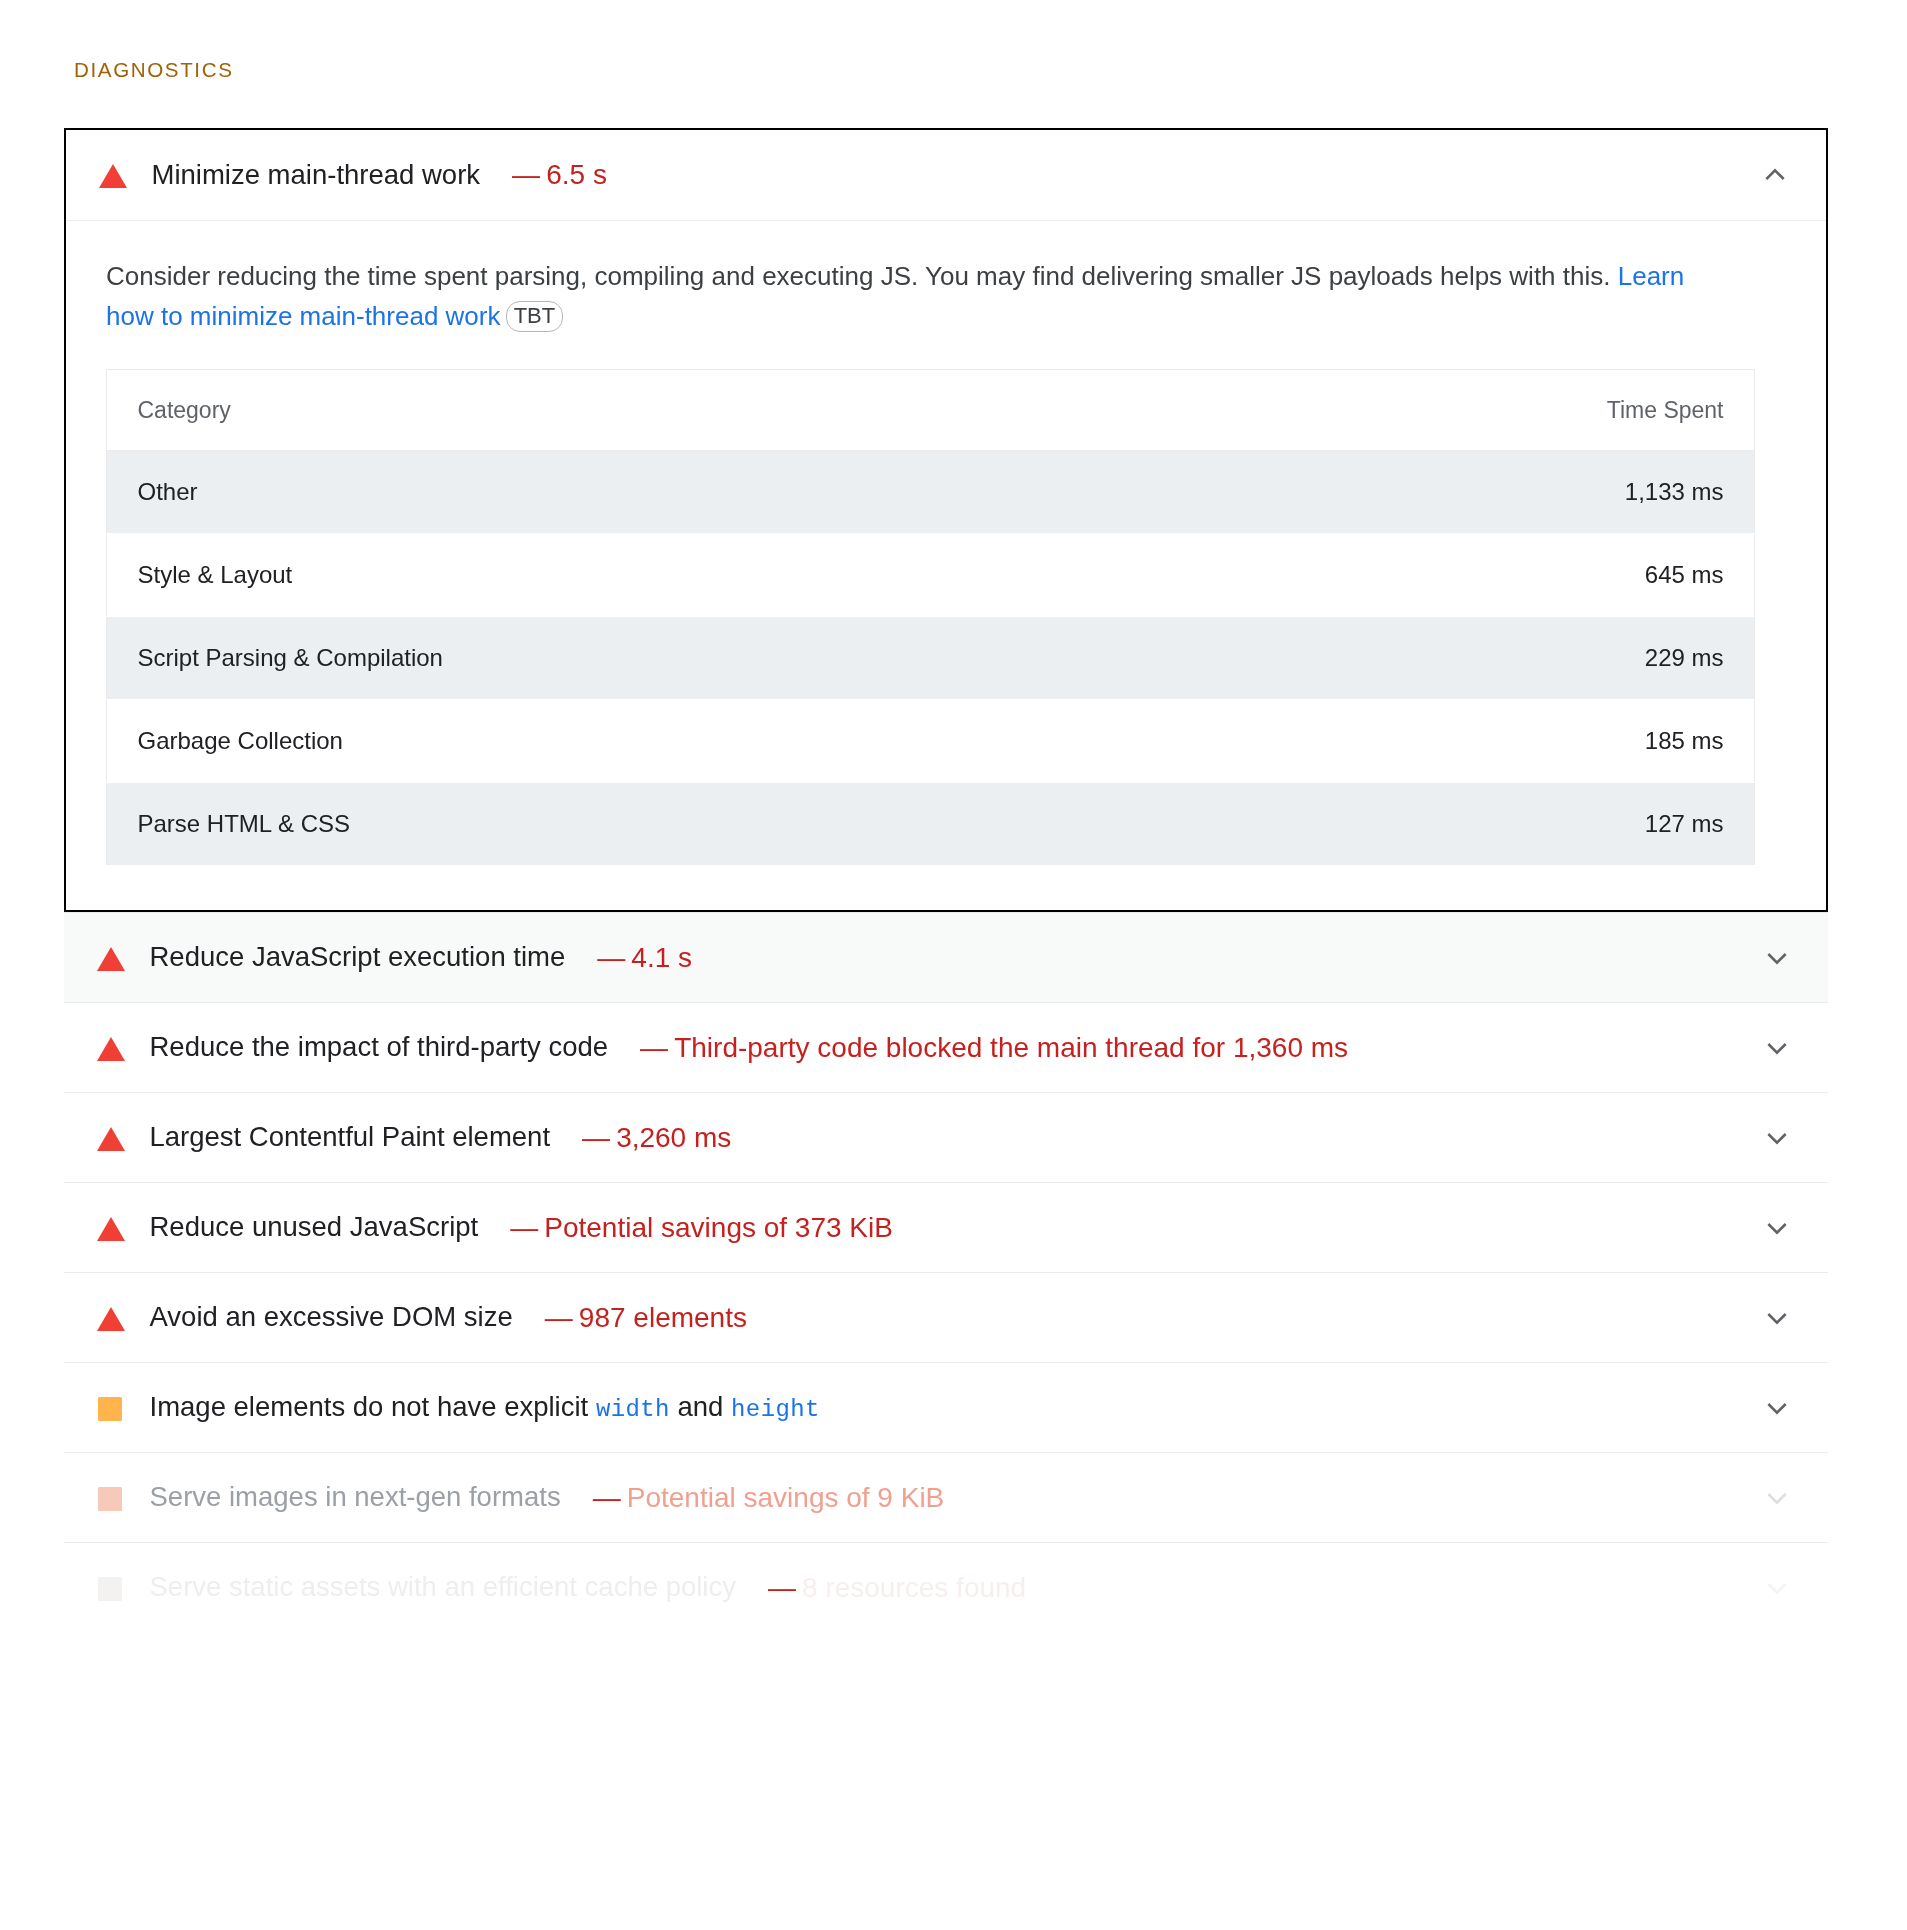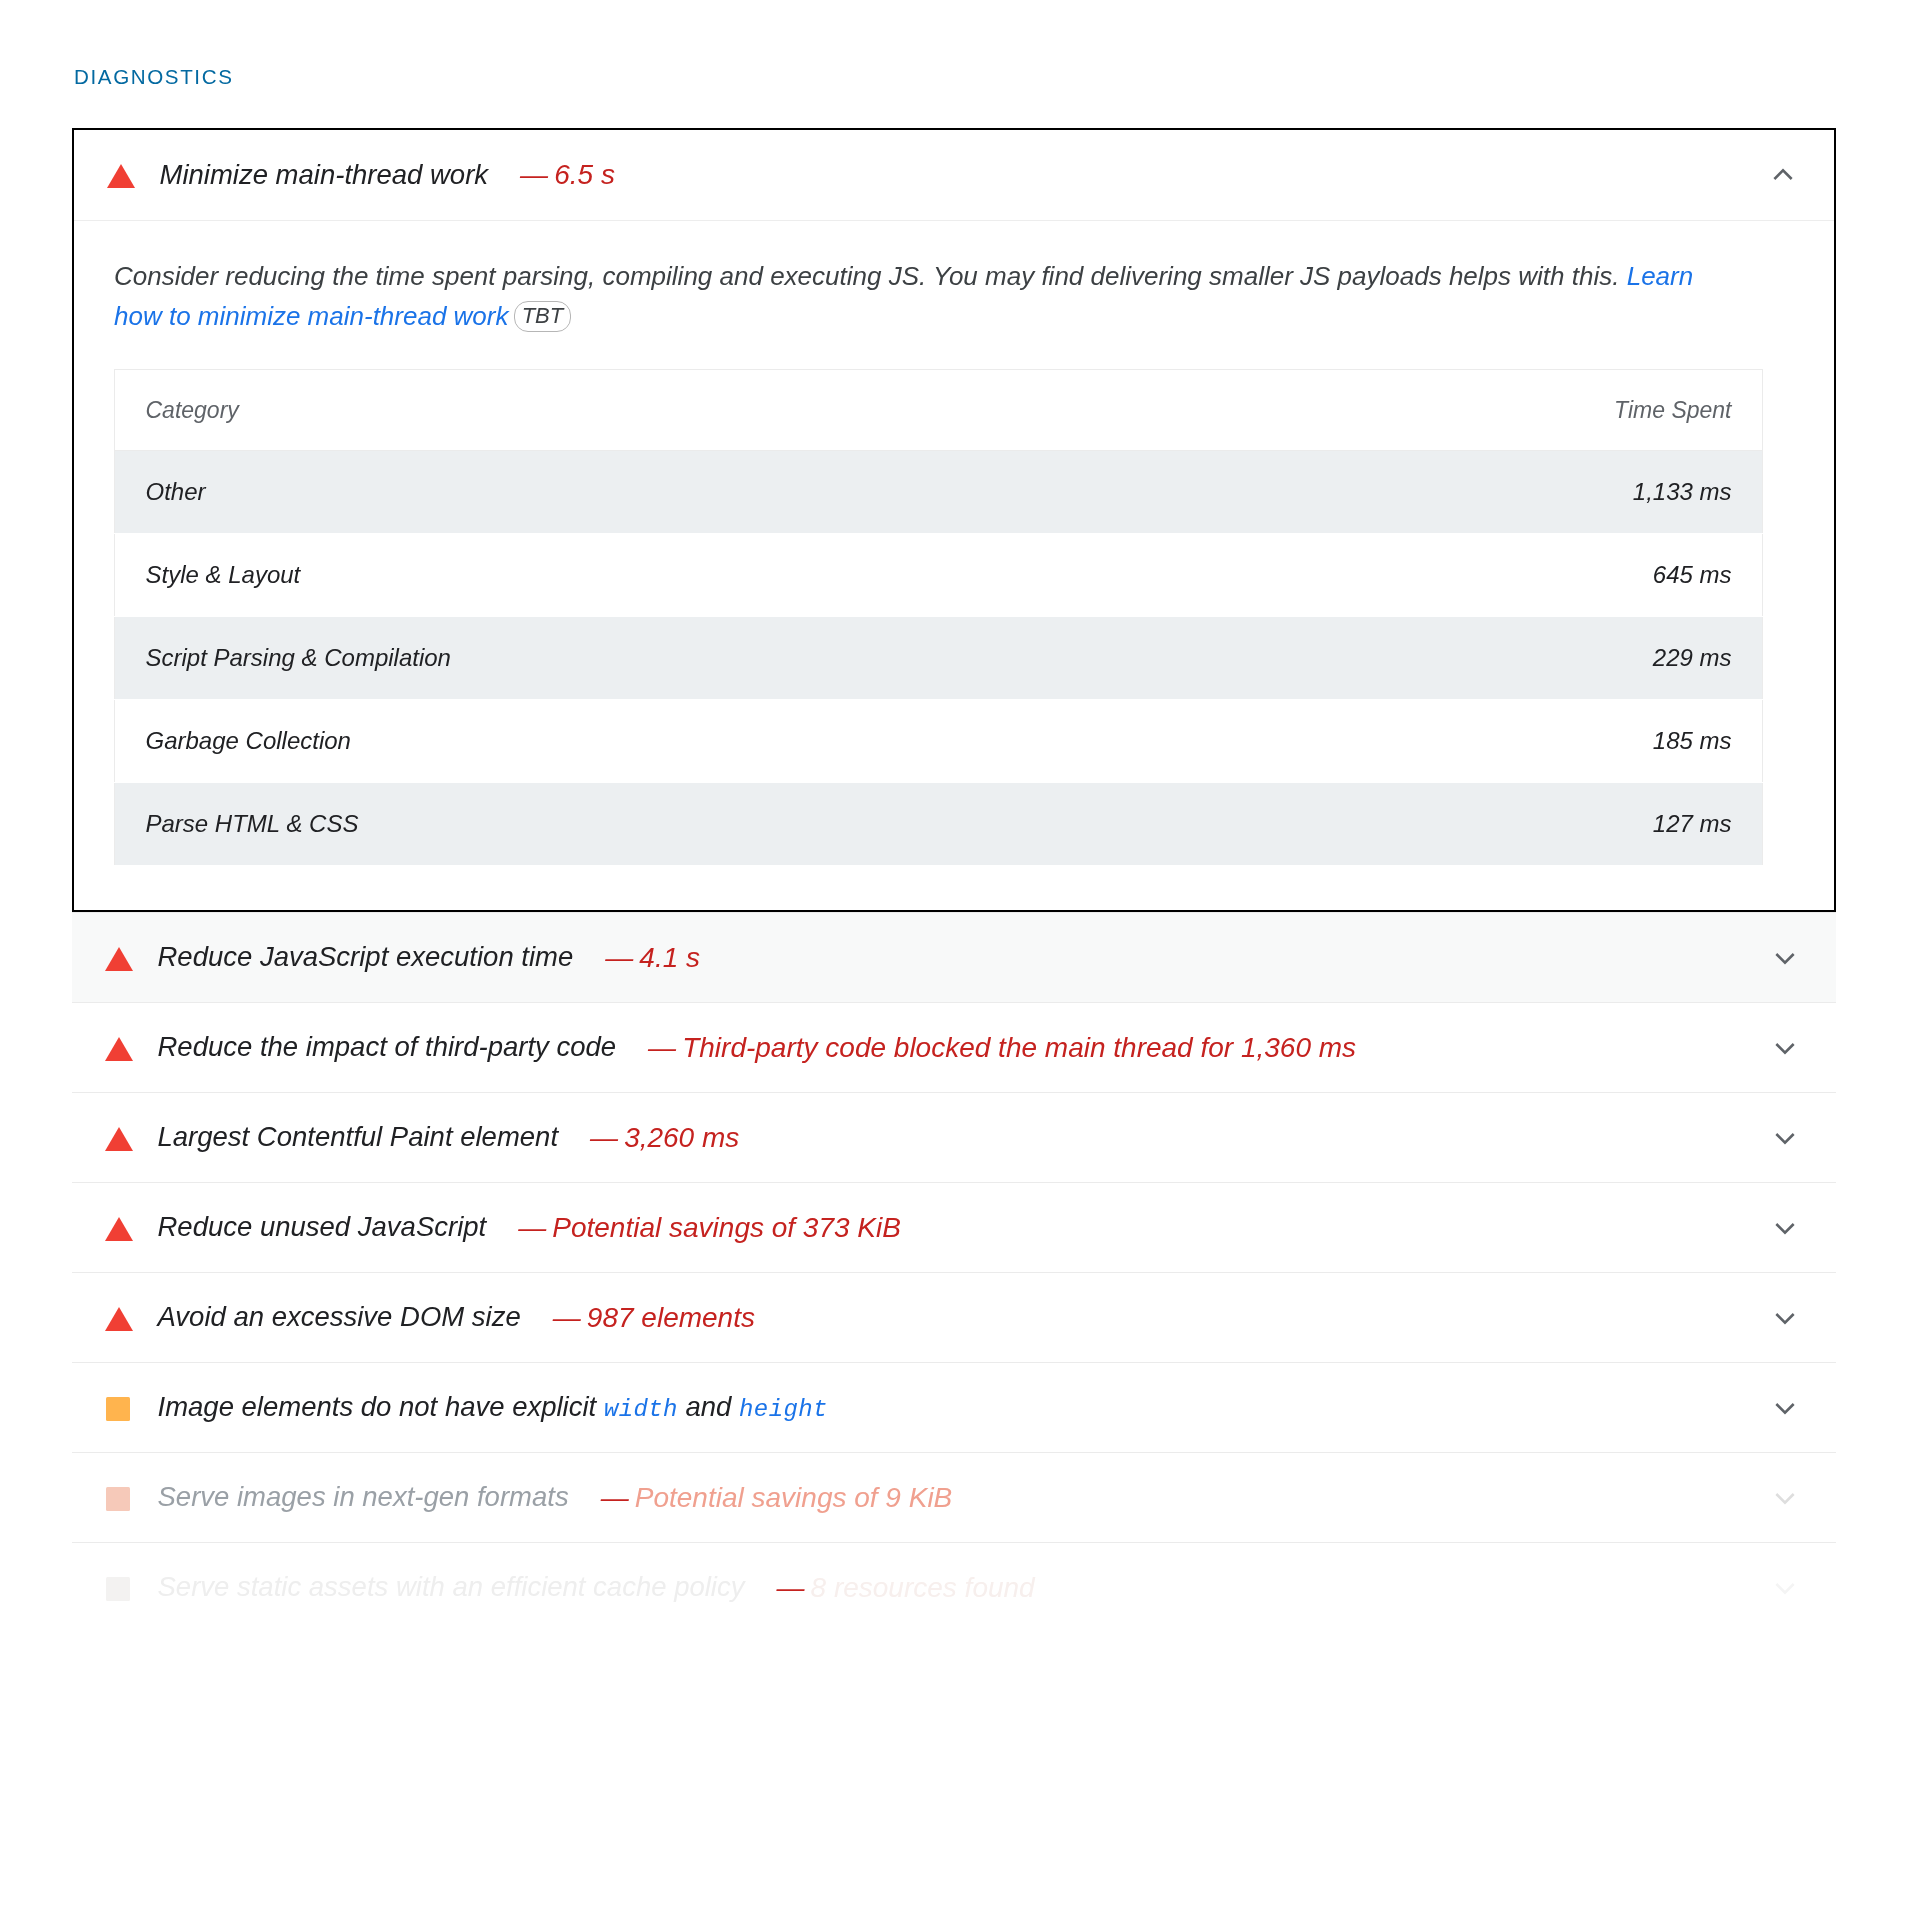--- a/index.html
+++ b/index.html
@@ -15,35 +15,34 @@
     width: 1907px;
     height: 1931px;
     overflow: hidden;
     padding: 0;
   }
 
   
   .section-title {
     position: absolute;
     left: 74px;
-    top: 65px;
+    top: 58px;
     font-size: 20.6px;
     letter-spacing: 1.6px;
-    color: #0369a1;
+    color: #a16207;
     font-weight: 400;
     text-transform: uppercase;
   }
 
   
   .audit-list {
     position: absolute;
-    left: 72px;
+    left: 64px;
     top: 128px;
     width: 1764px;
-    font-style: italic;
   }
 
   
   .audit.expanded {
     border: 2.3px solid #000000;
     background: #ffffff;
     position: relative;
     z-index: 3;
   }
 

